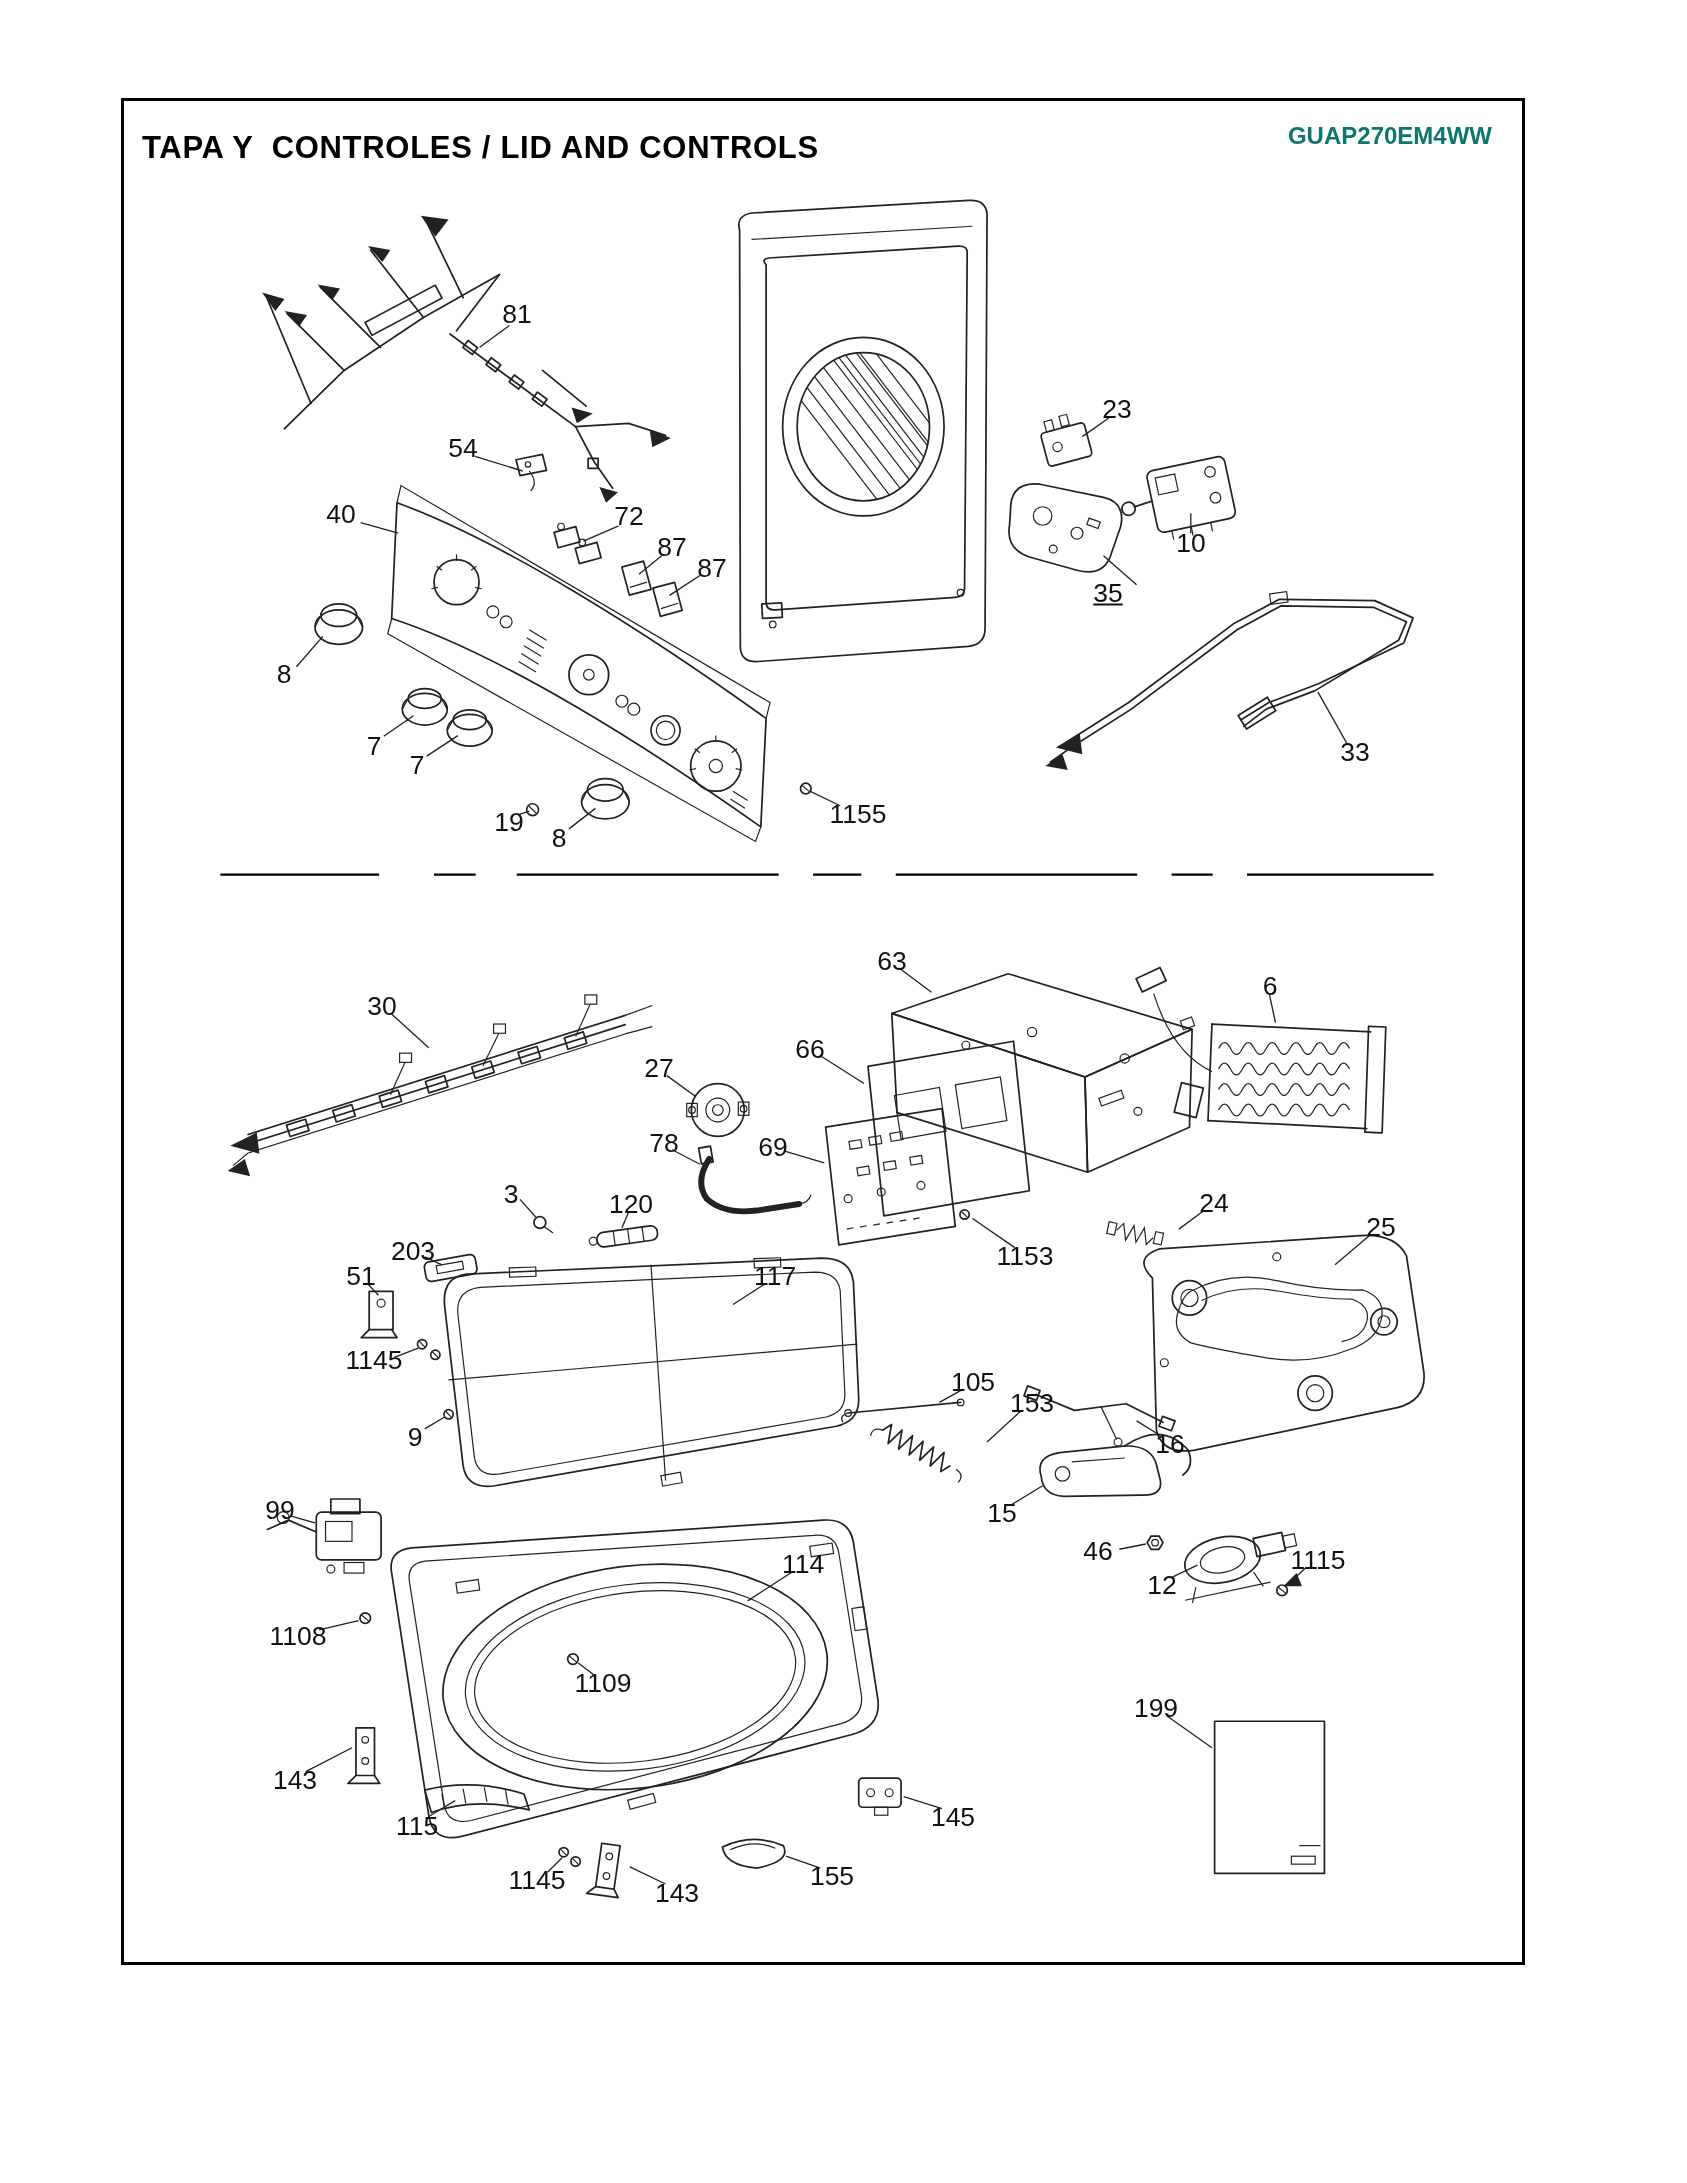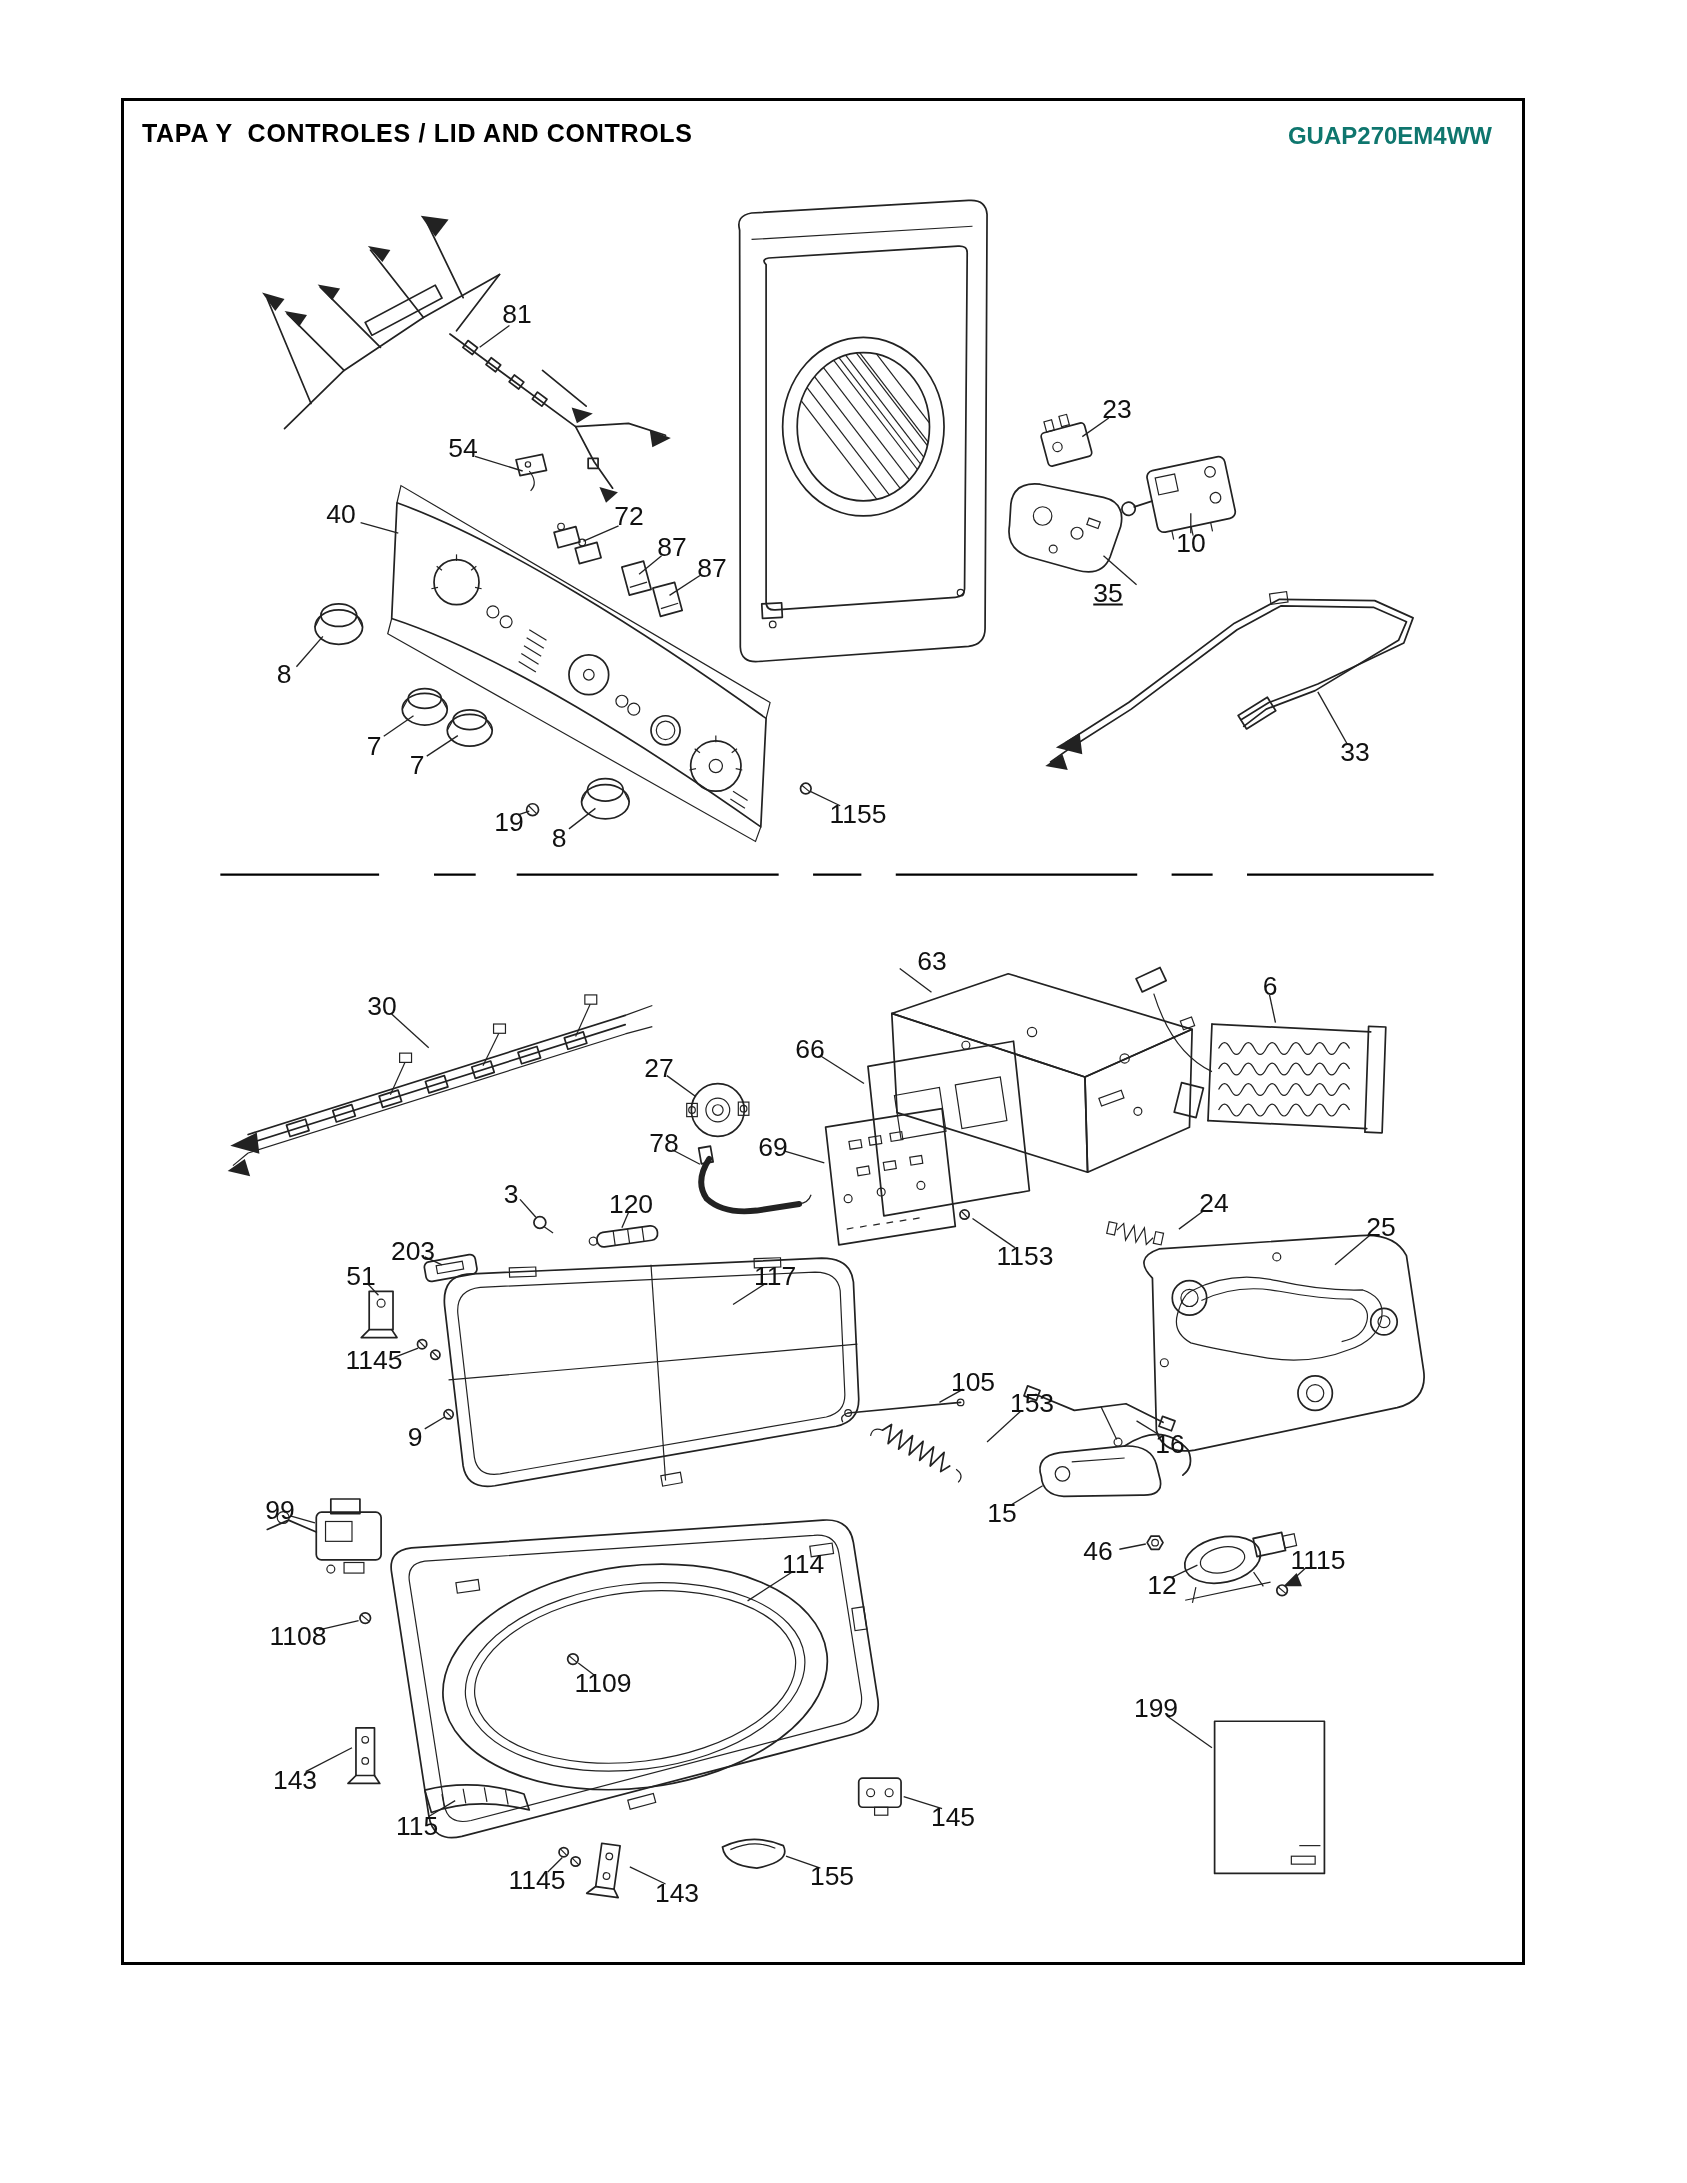--- a/index.html
+++ b/index.html
@@ -5,21 +5,21 @@
   html,body{margin:0;padding:0;}
   body{
     width:1687px;height:2183px;position:relative;background:#ffffff;
     font-family:"Liberation Sans",sans-serif;overflow:hidden;color:#111;
   }
   .frame{
     position:absolute;left:121px;top:98px;width:1404px;height:1867px;
     border:3.3px solid #000;box-sizing:border-box;background:#fff;
   }
   .title{
-    position:absolute;left:142px;top:119px;font-size:25px;font-weight:bold;
+    position:absolute;left:142px;top:130px;font-size:31px;font-weight:bold;
     letter-spacing:0.7px;color:#000;white-space:pre;
   }
   .model{
     position:absolute;right:195px;top:122px;font-size:24px;font-weight:bold;color:#0f766e;
   }
   .diagram-svg{position:absolute;left:0;top:0;}
   .callout{
     position:absolute;transform:translate(-50%,-50%);
     font-size:26.5px;color:#111;font-weight:normal;white-space:nowrap;
   }
@@ -557,21 +557,21 @@
     <div class="callout" style="left: 374px; top: 746px;">7</div>
     <div class="callout" style="left: 417px; top: 765px;">7</div>
     <div class="callout" style="left: 509px; top: 822px;">19</div>
     <div class="callout" style="left: 559px; top: 838px;">8</div>
     <div class="callout" style="left: 858px; top: 814px;">1155</div>
     <div class="callout" style="left: 1117px; top: 409px;">23</div>
     <div class="callout" style="left: 1191px; top: 543px;">10</div>
     <div class="callout" style="left: 1108px; top: 593px; text-decoration: underline;">35</div>
     <div class="callout" style="left: 1355px; top: 752px;">33</div>
     <div class="callout" style="left: 382px; top: 1006px;">30</div>
-    <div class="callout" style="left: 892px; top: 961px; margin-left: 40px;">63</div>
+    <div class="callout" style="left: 892px; top: 961px;">63</div>
     <div class="callout" style="left: 1270px; top: 986px;">6</div>
     <div class="callout" style="left: 810px; top: 1049px;">66</div>
     <div class="callout" style="left: 659px; top: 1068px;">27</div>
     <div class="callout" style="left: 664px; top: 1143px;">78</div>
     <div class="callout" style="left: 773px; top: 1147px;">69</div>
     <div class="callout" style="left: 511px; top: 1194px;">3</div>
     <div class="callout" style="left: 631px; top: 1204px;">120</div>
     <div class="callout" style="left: 1214px; top: 1203px;">24</div>
     <div class="callout" style="left: 1381px; top: 1227px;">25</div>
     <div class="callout" style="left: 413px; top: 1251px;">203</div>

